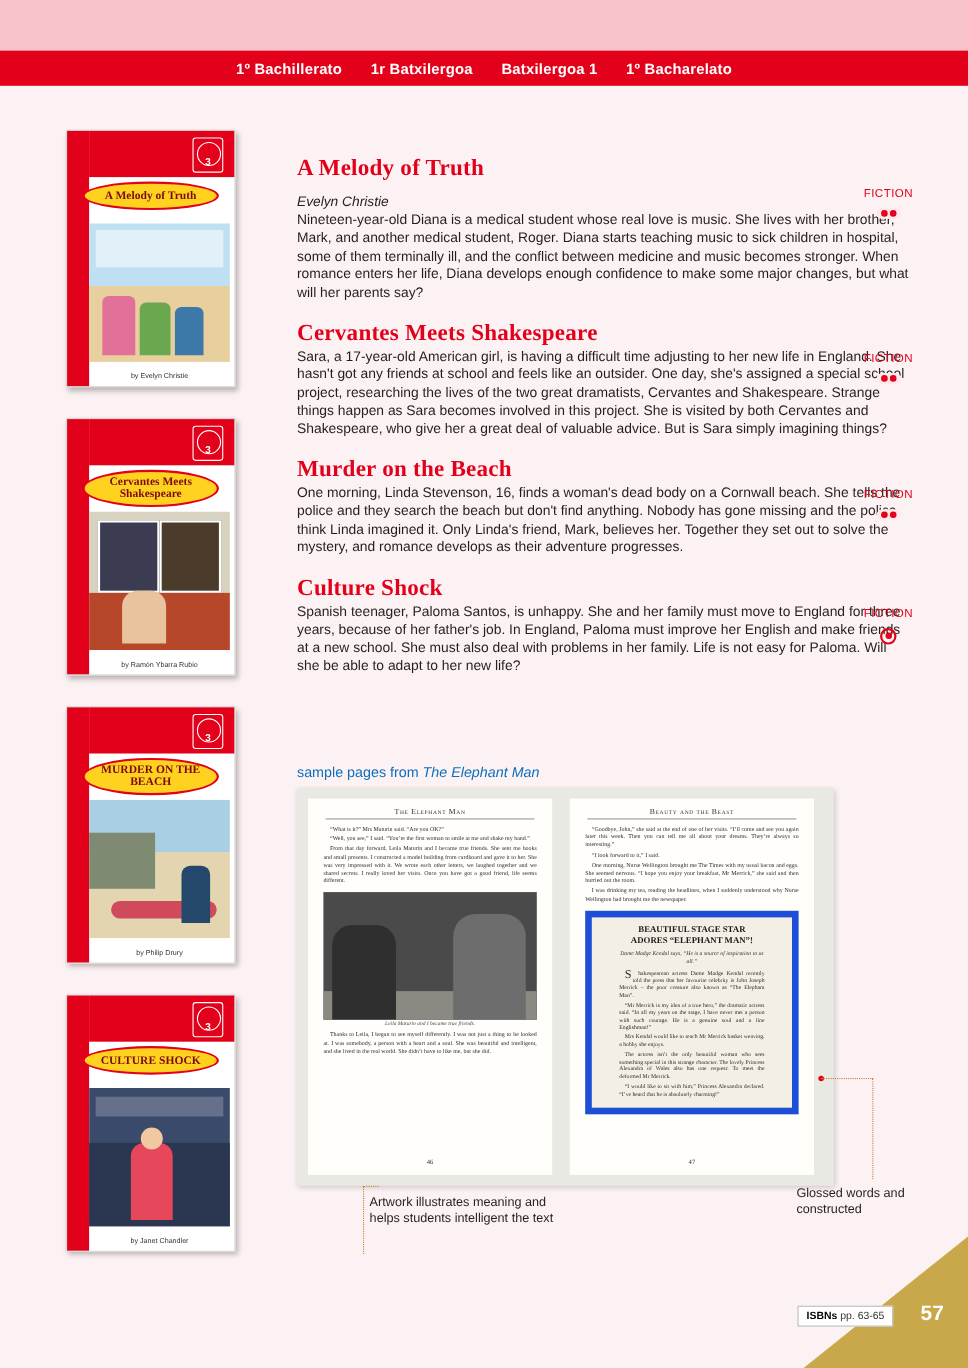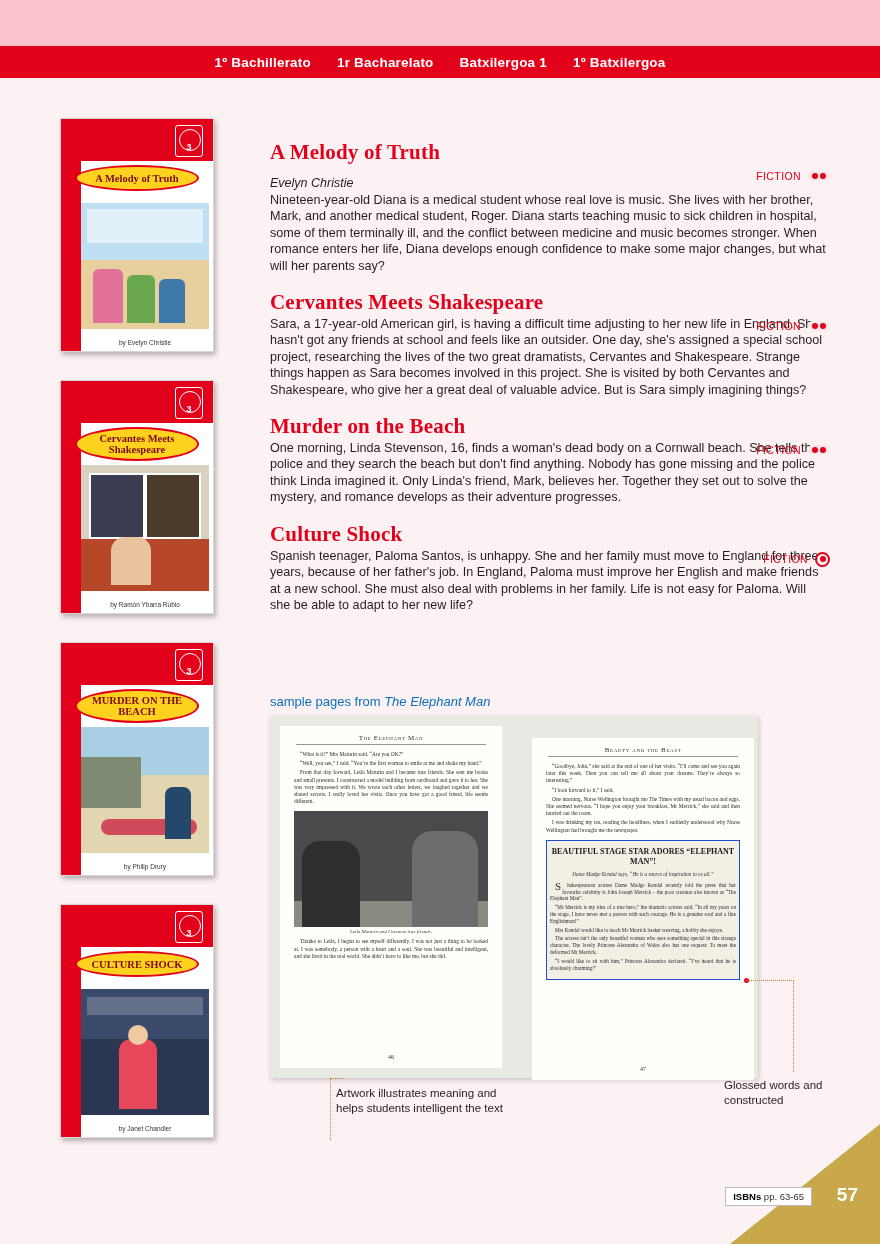--- a/index.html
+++ b/index.html
@@ -81,72 +81,72 @@
 
   
   .main{position:absolute;left:270px;top:140px;width:560px;}
   .entry{margin-bottom:16px;position:relative;}
   .entry h2{
     margin:0 0 1px 0;font-family:"Liberation Serif", serif;color:#e2001a;
     font-size:21px;font-weight:bold;letter-spacing:.2px;
   }
   .entry .author{margin:11px 0 2px 0;font-style:italic;font-size:12.5px;color:#231f20;}
   .entry p.desc{margin:0;font-size:12.6px;line-height:16.4px;color:#231f20;width:556px;}
-  .tag{position:absolute;right:0;display:flex;align-items:center;gap:7px;}
+  .tag{position:absolute;right:0;display:flex;align-items:center;gap:7px;flex-direction:column;}
   .tag .lbl{color:#e2001a;font-size:10.5px;letter-spacing:.4px;}
   .tag .dots{display:flex;align-items:center;gap:2px;background:#fde8ea;border-radius:8px;padding:2px 4px;}
   .tag .dot{width:6px;height:6px;border-radius:50%;background:#e2001a;display:inline-block;}
   .tag .ring{width:11px;height:11px;border-radius:50%;border:2px solid #e2001a;display:inline-block;position:relative;}
   .tag .ring::after{content:"";position:absolute;left:2.5px;top:2.5px;width:6px;height:6px;border-radius:50%;background:#e2001a;}
 
   
   .sample-label{position:absolute;left:270px;top:694px;font-size:13px;color:#0a6ebd;}
   .sample-label i{font-style:italic;}
   .spread{
     position:absolute;left:270px;top:716px;width:488px;height:362px;
     background:#e9e9e4;box-shadow:1px 2px 5px rgba(0,0,0,.2);
   }
   .page-l,.page-r{position:absolute;top:10px;width:222px;height:342px;background:#fffefa;}
-  .page-l{left:10px;} .page-r{left:262px;margin-top:12px;}
+  .page-l{left:10px;} .page-r{left:248px;}
   .pg-head{font-family:"Liberation Serif",serif;font-variant:small-caps;font-size:7px;text-align:center;
            letter-spacing:.6px;color:#333;margin:8px 0 2px;}
   .pg-rule{height:1px;background:#999;margin:0 16px 6px;}
   .pg-text{font-family:"Liberation Serif",serif;font-size:5.4px;line-height:7.2px;text-align:justify;
            color:#2b2b2b;margin:0 14px;}
   .pg-text p{margin:0 0 2px 0;text-indent:6px;}
   .photo{margin:6px 14px 2px;height:116px;background:#4a4a4a;position:relative;overflow:hidden;}
   .photo .p1{position:absolute;left:8px;bottom:0;width:58px;height:86px;background:#2f2f2f;border-radius:18px 18px 0 0;}
   .photo .p2{position:absolute;right:10px;bottom:0;width:66px;height:96px;background:#6d6d6d;border-radius:20px 20px 0 0;}
   .photo .tbl{position:absolute;left:0;bottom:0;width:100%;height:26px;background:#8a8a82;}
   .caption{font-family:"Liberation Serif",serif;font-style:italic;font-size:5px;text-align:center;color:#444;margin:2px 14px 4px;}
   .folio{position:absolute;bottom:8px;width:100%;text-align:center;font-family:"Liberation Serif",serif;font-size:6px;color:#333;}
-  .newsbox{margin:6px 14px;border:1px solid #1d4ed8;background:#f3efe4;padding:6px 3px;}
+  .newsbox{margin:6px 14px;border:6px solid #1d4ed8;background:#f3efe4;padding:6px 25px;}
   .newsbox h4{margin:0 0 4px;font-family:"Liberation Serif",serif;font-size:8px;text-align:center;line-height:10px;color:#1a1a1a;}
   .newsbox .sub{font-family:"Liberation Serif",serif;font-style:italic;font-size:5.2px;text-align:center;line-height:7px;margin:0 0 4px;color:#333;}
   .newsbox p{margin:0 0 2px;font-family:"Liberation Serif",serif;font-size:5.2px;line-height:6.8px;text-align:justify;text-indent:5px;color:#2b2b2b;}
   .dropcap{float:left;font-size:11px;line-height:9px;padding-right:1px;font-family:"Liberation Serif",serif;}
 
   
   .callout{position:absolute;font-size:11.5px;line-height:15px;color:#231f20;}
   .callout-art{left:336px;top:1086px;width:170px;}
   .callout-gloss{left:724px;top:1078px;width:120px;}
   .lead-v{position:absolute;border-left:1px dotted #c8802a;}
   .lead-h{position:absolute;border-top:1px dotted #c8802a;}
   .dot-marker{position:absolute;width:5px;height:5px;border-radius:50%;background:#e2001a;}
 </style>
 </head>
 <body>
 
 <div class="pink-band"></div>
 <div class="red-band">
   <div class="levels">
     <span>1º Bachillerato</span>
-    <span>1r Bacharelato</span>
+    <span>1r Batxilergoa</span>
     <span>Batxilergoa 1</span>
-    <span>1º Batxilergoa</span>
+    <span>1º Bacharelato</span>
   </div>
 </div>
 <div class="page-bg"></div>
 
 <div class="covers">
 
   <div class="cover">
     <div class="spine"></div>
     <div class="topbar"></div>
     <div class="seal">

